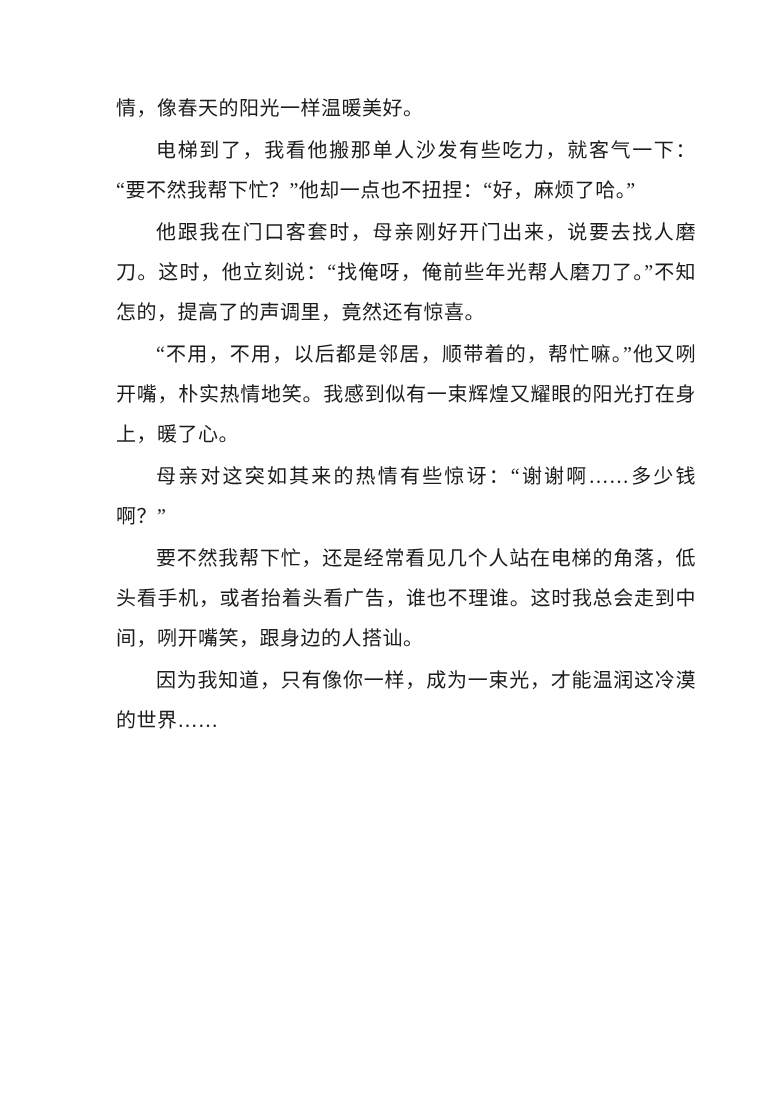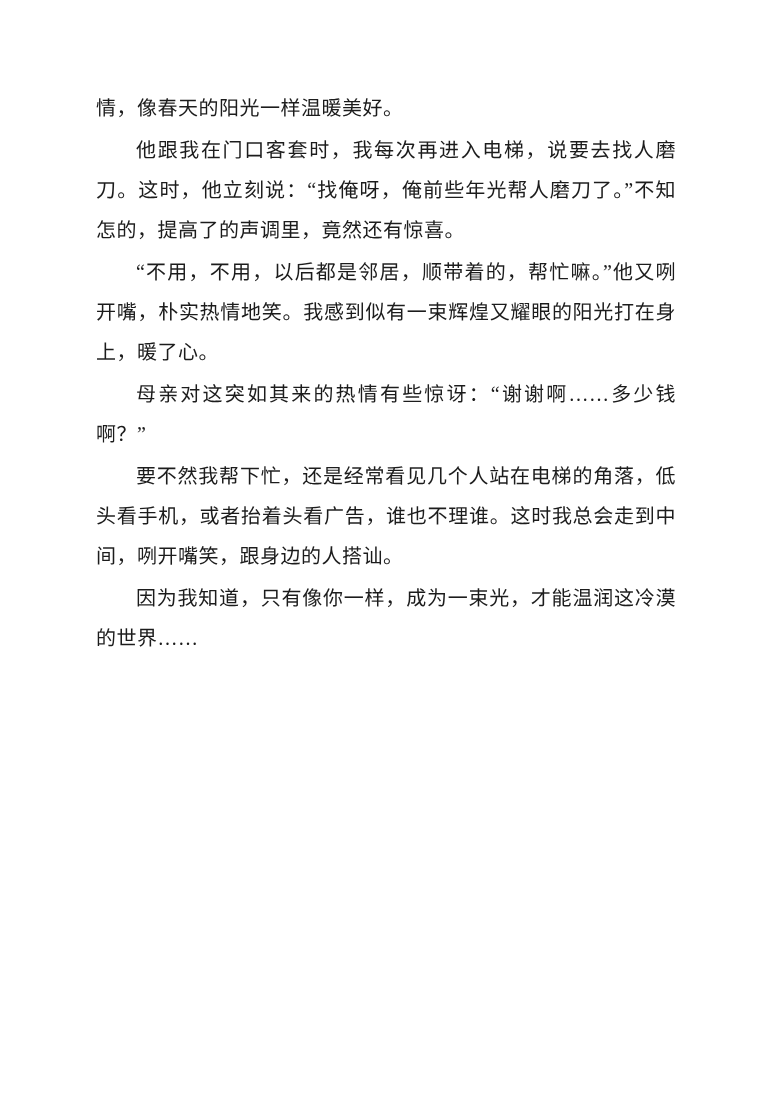--- a/index.html
+++ b/index.html
@@ -18,21 +18,21 @@
     position: absolute;
     left: 0;
     top: 0;
     width: 780px;
     height: 1103px;
     background: #ffffff;
     overflow: hidden;
   }
   .text-block {
     position: absolute;
-    left: 96px;
+    left: 116px;
     top: 88px;
     width: 580px;
   }
   .para {
     margin: 0 0 2px 0;
     font-size: 20px;
     line-height: 40px;
     text-align: justify;
     text-justify: inter-ideograph;
     letter-spacing: 0.5px;
@@ -44,19 +44,20 @@
   .para.continuation {
     text-indent: 0;
   }
 </style>
 </head>
 <body>
 
 <div class="page">
   <div class="text-block">
     <p class="para continuation">情，像春天的阳光一样温暖美好。</p>
-    <p class="para indent">他跟我在门口客套时，我每次再进入电梯，说要去找人磨刀。这时，他立刻说：“找俺呀，俺前些年光帮人磨刀了。”不知怎的，提高了的声调里，竟然还有惊喜。</p>
+    <p class="para indent">电梯到了，我看他搬那单人沙发有些吃力，就客气一下：“要不然我帮下忙？”他却一点也不扭捏：“好，麻烦了哈。”</p>
+    <p class="para indent">他跟我在门口客套时，母亲刚好开门出来，说要去找人磨刀。这时，他立刻说：“找俺呀，俺前些年光帮人磨刀了。”不知怎的，提高了的声调里，竟然还有惊喜。</p>
     <p class="para indent">“不用，不用，以后都是邻居，顺带着的，帮忙嘛。”他又咧开嘴，朴实热情地笑。我感到似有一束辉煌又耀眼的阳光打在身上，暖了心。</p>
     <p class="para indent">母亲对这突如其来的热情有些惊讶：“谢谢啊……多少钱啊？”</p>
     <p class="para indent">要不然我帮下忙，还是经常看见几个人站在电梯的角落，低头看手机，或者抬着头看广告，谁也不理谁。这时我总会走到中间，咧开嘴笑，跟身边的人搭讪。</p>
     <p class="para indent">因为我知道，只有像你一样，成为一束光，才能温润这冷漠的世界……</p>
   </div>
 </div>
 
 </body></html>

